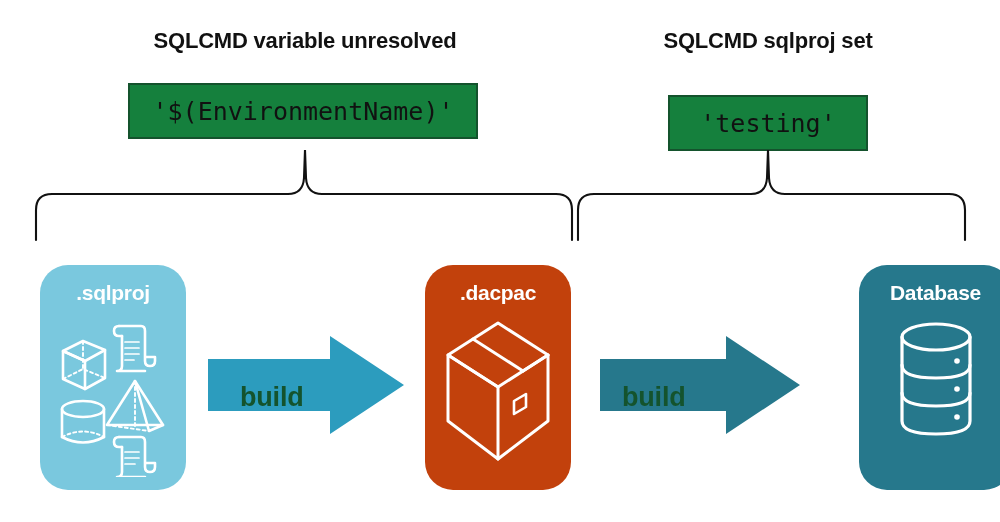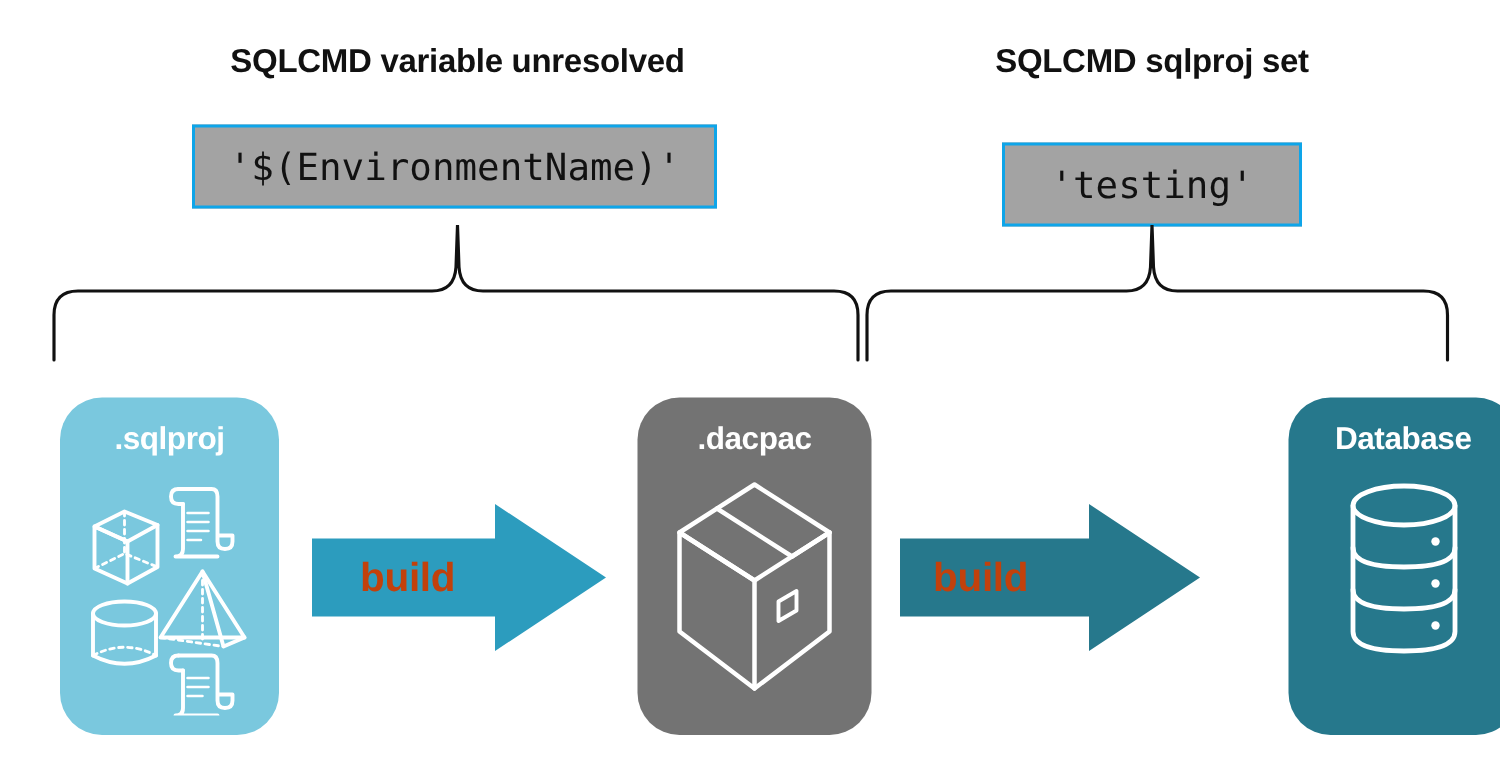--- a/index.html
+++ b/index.html
@@ -34,22 +34,22 @@
     white-space: nowrap;
     letter-spacing: -0.2px;
   }
   #heading-left  { left: 55px;  top: 28px; width: 500px; }
   #heading-right { left: 568px; top: 28px; width: 400px; }
 
   
   .value-box {
     position: absolute;
     box-sizing: border-box;
-    border: 2px solid #0ea5e9;
-    background: #a3a3a3;
+    border: 2px solid #14532d;
+    background: #15803d;
     display: flex;
     align-items: center;
     justify-content: center;
   }
   .value-box .value-text {
     font-family: "DejaVu Sans Mono", "Liberation Mono", monospace;
     font-size: 25px;
     color: #111111;
     white-space: nowrap;
     line-height: 1;
@@ -75,21 +75,21 @@
 
   
   .card {
     position: absolute;
     top: 265px;
     width: 146px;
     height: 225px;
     border-radius: 28px;
   }
   #card-sqlproj  { left: 40px;  background: #7AC8DE; }
-  #card-dacpac   { left: 425px; background: #737373; padding-left: 10px; }
+  #card-dacpac   { left: 425px; background: #c2410c; }
   #card-database { left: 812px; width: 153px; background: #26788C; margin-left: 47px; }
 
   .card-title {
     position: absolute;
     top: 16px;
     left: 0;
     width: 100%;
     text-align: center;
     color: #ffffff;
     font-family: "Liberation Sans", sans-serif;
@@ -113,26 +113,26 @@
     position: absolute;
     top: 336px;
     height: 98px;
   }
   #arrow-build  { left: 208px; width: 196px; }
   #arrow-deploy { left: 600px; width: 200px; }
   .arrow svg { display: block; }
 
   .arrow-label {
     position: absolute;
-    top: 0;
+    top: 12px;
     height: 98px;
     display: flex;
     align-items: center;
     justify-content: flex-start;
-    color: #c2410c;
+    color: #14532d;
     font-family: "Liberation Sans", sans-serif;
     font-weight: bold;
     font-size: 27px;
     letter-spacing: -0.2px;
     white-space: nowrap;
     pointer-events: none;
   }
   #arrow-build .arrow-label  { left: 32px; }
   #arrow-deploy .arrow-label { left: 22px; }
 </style>

